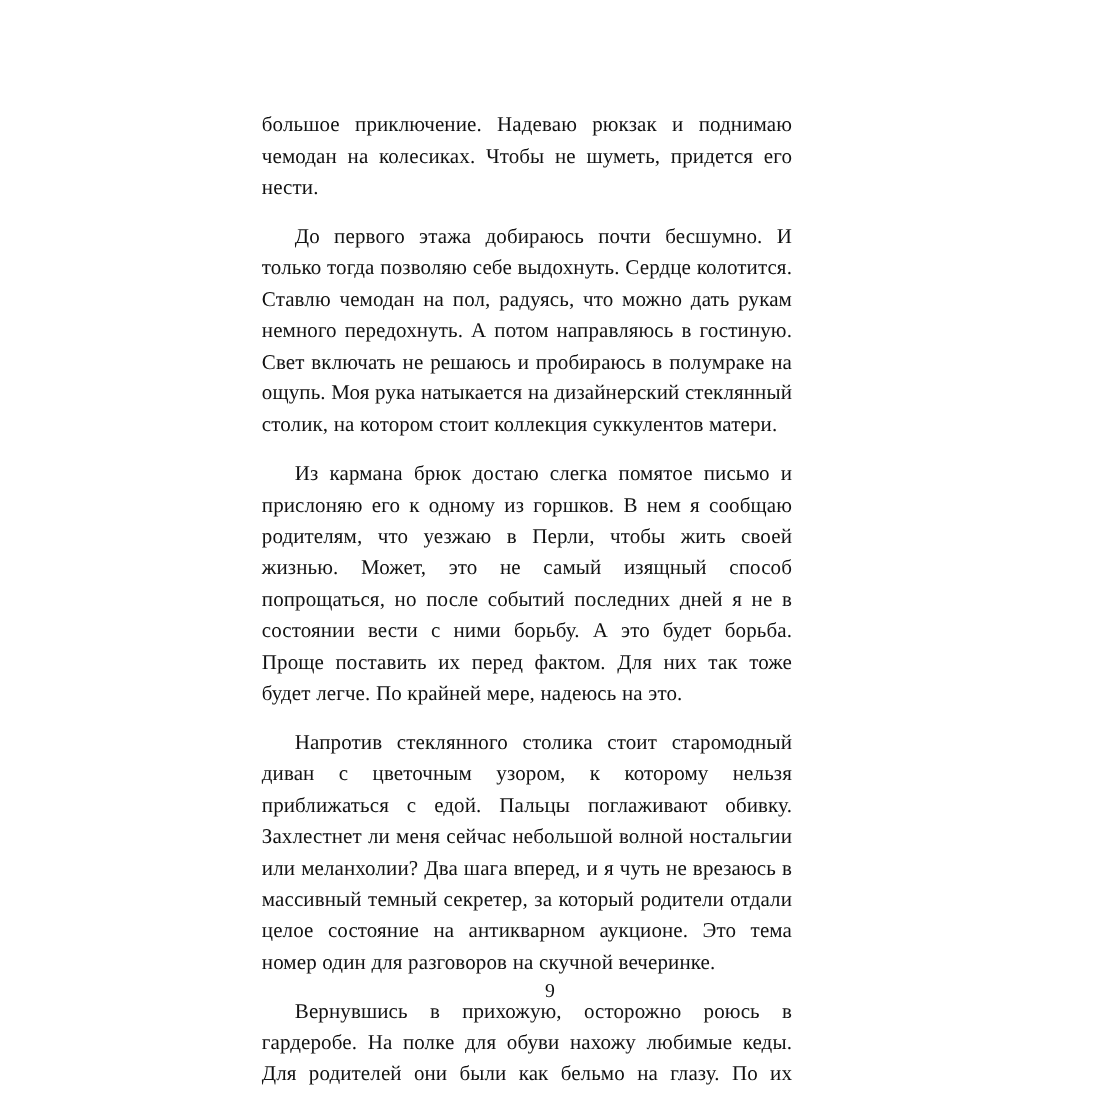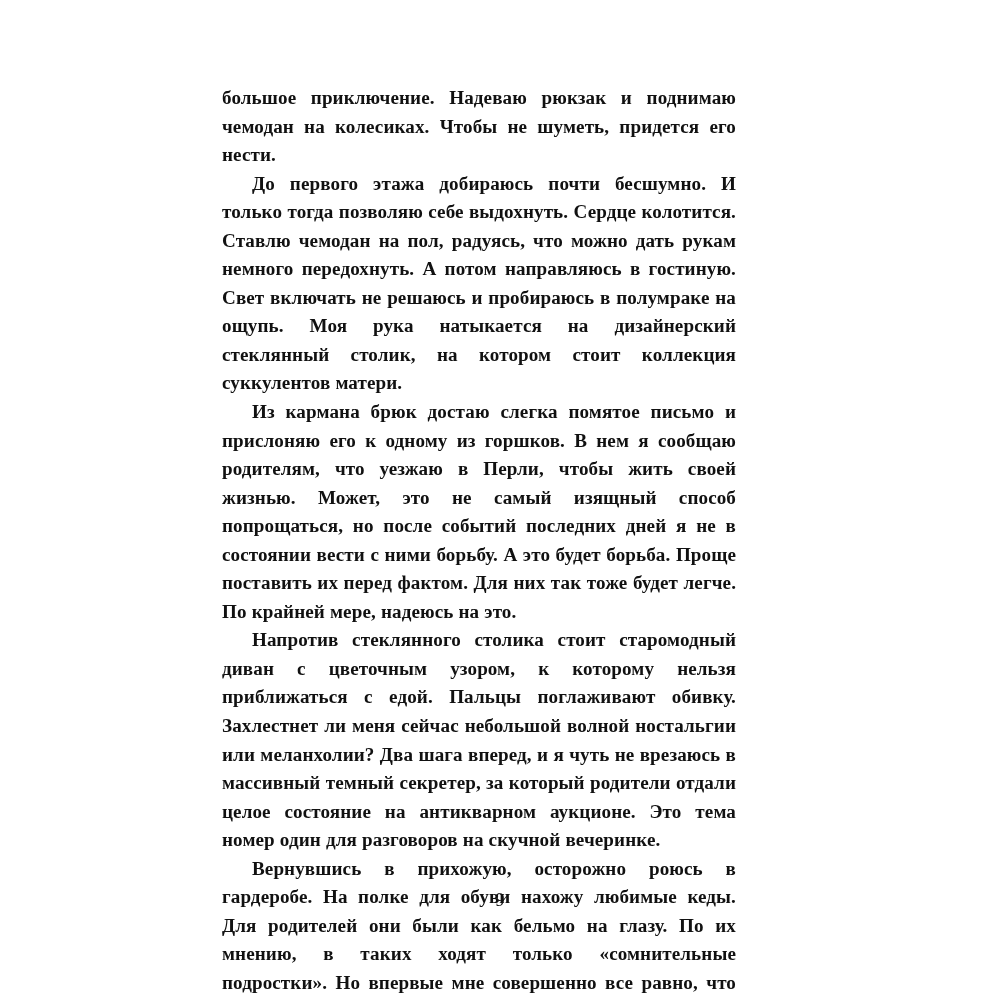--- a/index.html
+++ b/index.html
@@ -28,30 +28,29 @@
   }
 
   .text-block {
     position: absolute;
     left: 222px;
     top: 84px;
     width: 514px;
   }
 
   .para {
-    margin: 0;
+    margin: 16px;
     font-size: 19.1px;
     line-height: 28.55px;
     text-align: justify;
     text-justify: inter-word;
     text-indent: 30px;
     hyphens: manual;
     letter-spacing: 0.005em;
     word-spacing: 0.01em;
-    font-weight: bold;
   }
 
   .para.no-indent {
     text-indent: 0;
   }
 
   .page-number {
     position: absolute;
     left: 0;
     top: 888px;

